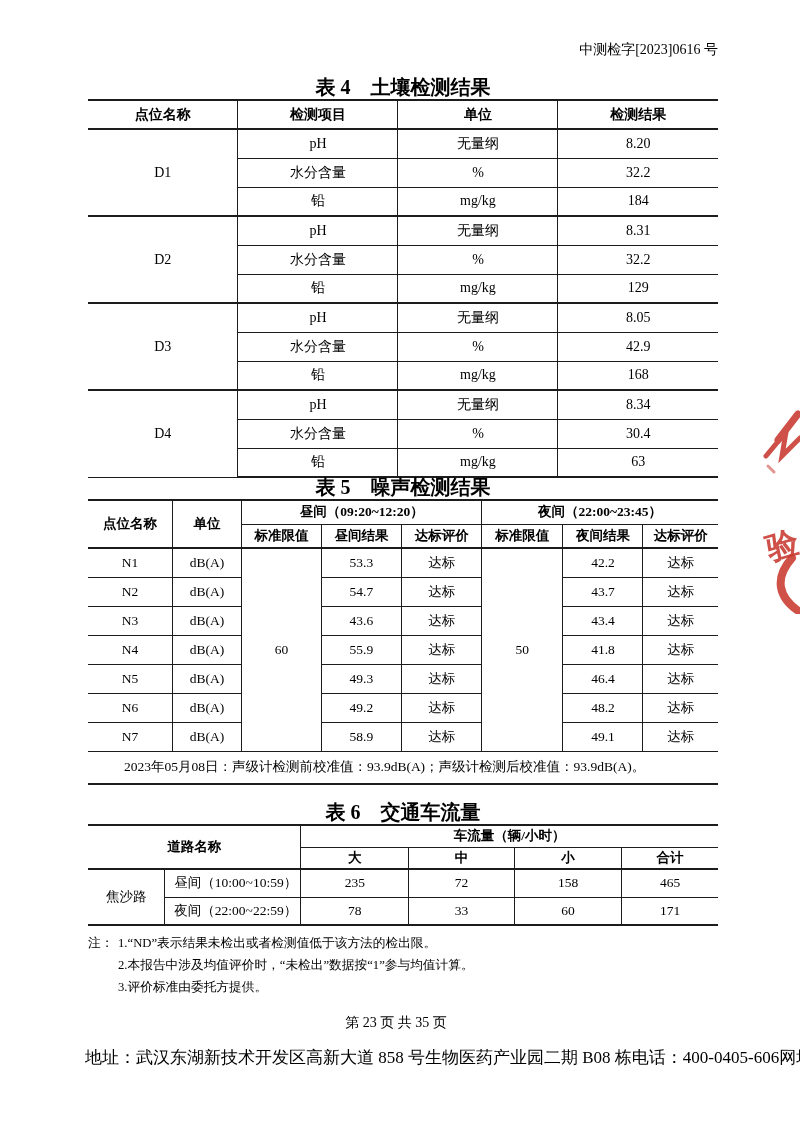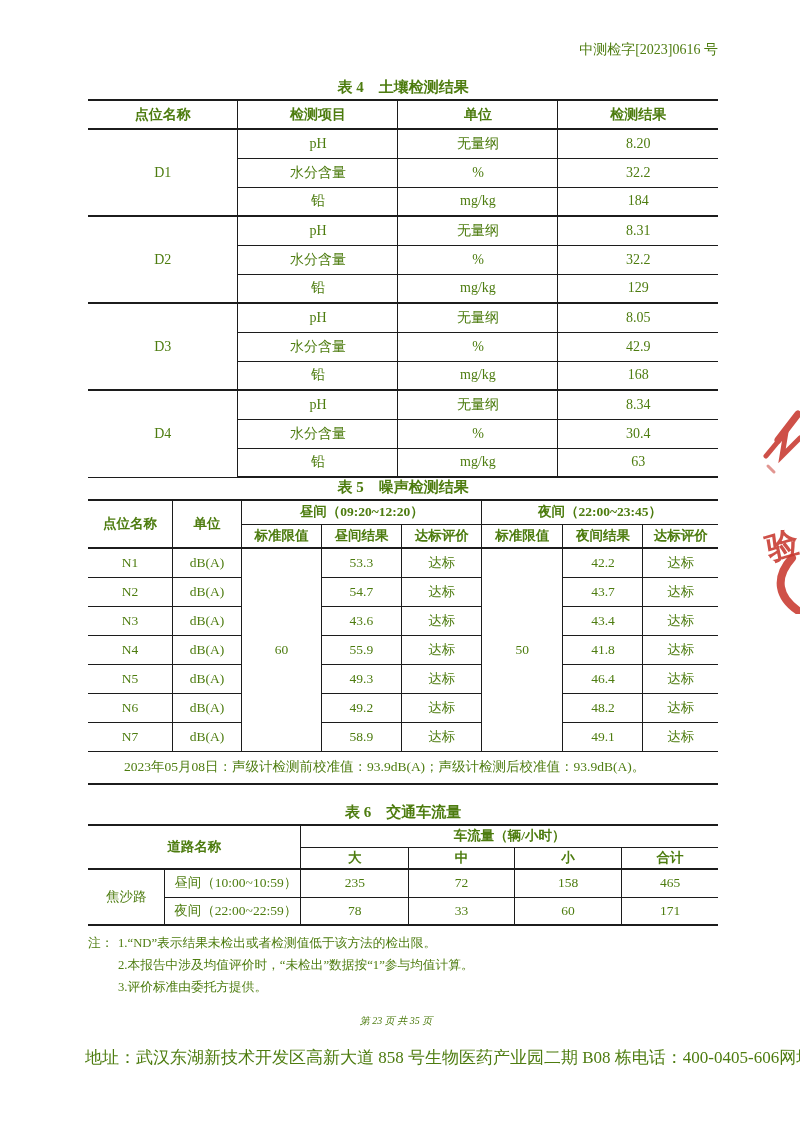--- a/index.html
+++ b/index.html
@@ -1,20 +1,20 @@
 <!DOCTYPE html>
 <html><head>
 <meta charset="utf-8">
 <style>
   html,body{margin:0;padding:0;background:#fff;}
   .page{position:relative;width:800px;height:1131px;background:#fff;box-sizing:border-box;
         padding:42px 82px 0 88px;overflow:hidden;
-        font-family:"Liberation Serif","DejaVu Serif",serif;color:#4d7c0f;}
+        font-family:"Liberation Serif","DejaVu Serif",serif;color:#000000;}
   .doc-number{text-align:right;font-size:14px;line-height:16px;margin-bottom:20px;}
-  .tbl-title{text-align:center;font-size:15px;font-weight:bold;line-height:18px;margin-bottom:3px;}
+  .tbl-title{text-align:center;font-size:20px;font-weight:bold;line-height:18px;margin-bottom:3px;}
   table{border-collapse:collapse;width:100%;table-layout:fixed;}
   td,th{border:1px solid #1c1c1c;text-align:center;vertical-align:middle;
         padding:0 2px;font-size:14px;font-weight:normal;overflow:hidden;}
   th{font-weight:bold;}
   .nl{border-left:none;}
   .nr{border-right:none;}
   .tt{border-top:2.5px solid #1c1c1c;}
   .bb2{border-bottom-width:2px;margin-top:11px;}
   .bt2{border-top-width:2px;}
   .bbt{border-bottom:2.5px solid #1c1c1c;}
@@ -26,21 +26,21 @@
   .cal{text-align:left;padding-left:36px;font-size:13.5px;}
   .t6 tr.hrow{height:22px;}
   .t6 tr{height:28px;}
   .t6 td,.t6 th{font-size:13.5px;}
   .period{text-align:left;padding-left:9px;}
   .mt-t5{}
   .mt-t6{margin-top:18px;}
   .notes{display:flex;margin-top:6px;font-size:12.7px;line-height:22px;}
   .notes-label{flex:0 0 30px;white-space:nowrap;}
   .notes-items{flex:1;}
-  .footer-page{position:absolute;left:0;right:8px;top:1014px;text-align:center;font-size:10px;font-style:italic;}
+  .footer-page{position:absolute;left:0;right:8px;top:1014px;text-align:center;font-size:14px;}
   .footer-contact{position:absolute;left:85px;right:80px;top:1046px;display:flex;
                   justify-content:space-between;font-size:17px;white-space:nowrap;}
   .stamp{position:absolute;right:0;top:402px;width:46px;height:212px;overflow:hidden;pointer-events:none;}
 </style>
 </head>
 <body>
 
 <div class="page">
 
   <div class="doc-number">中测检字[2023]0616 号</div>

